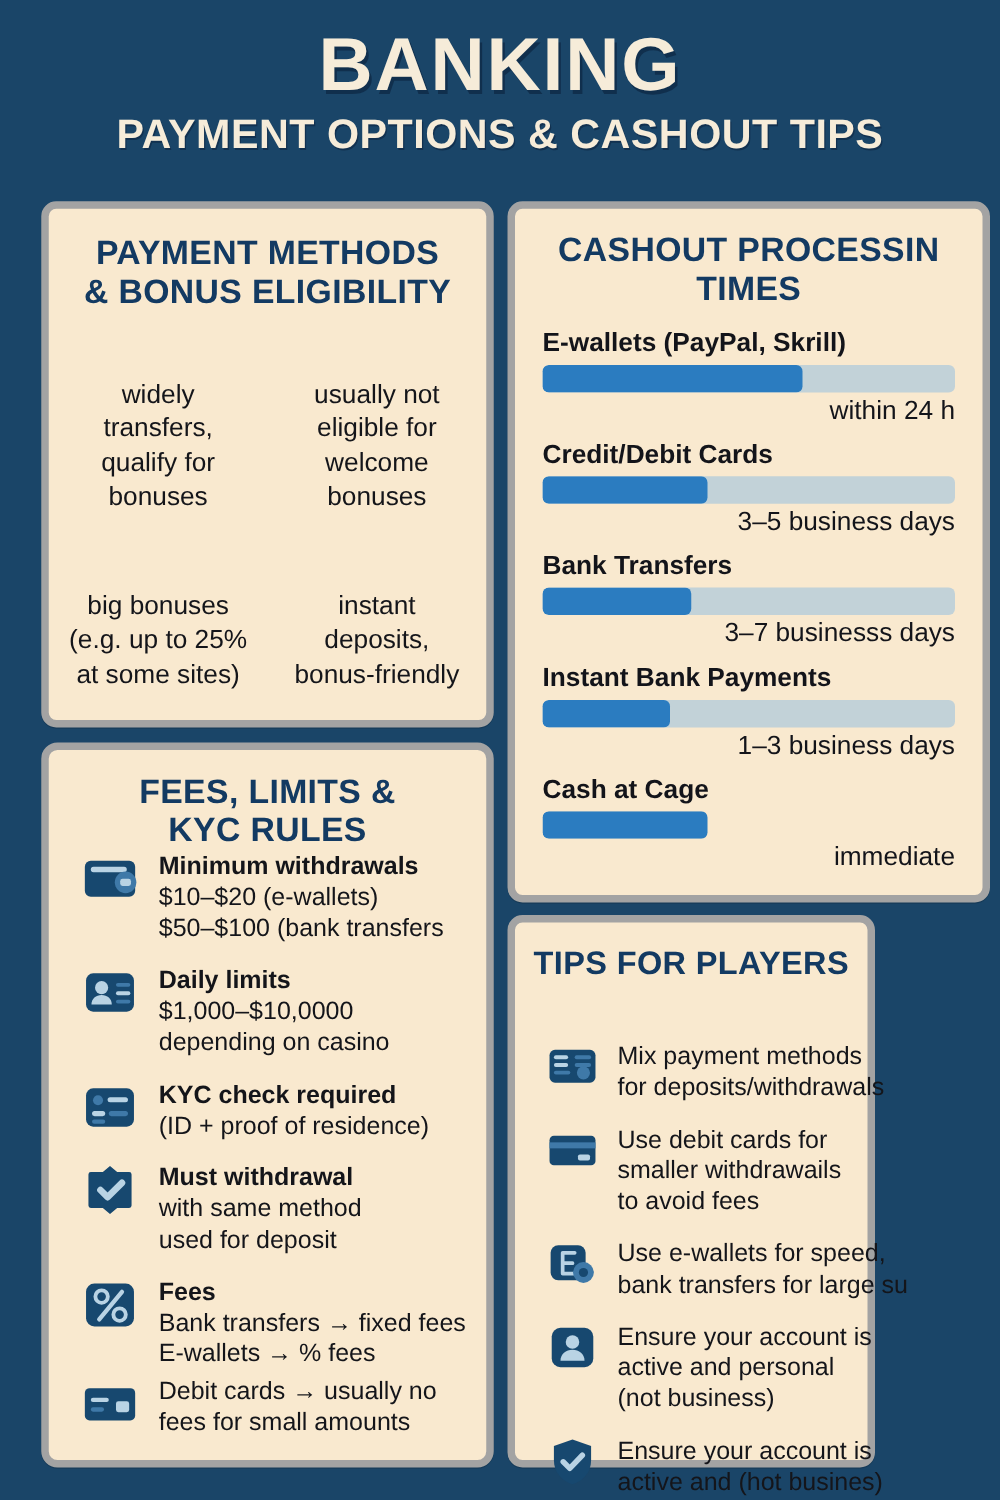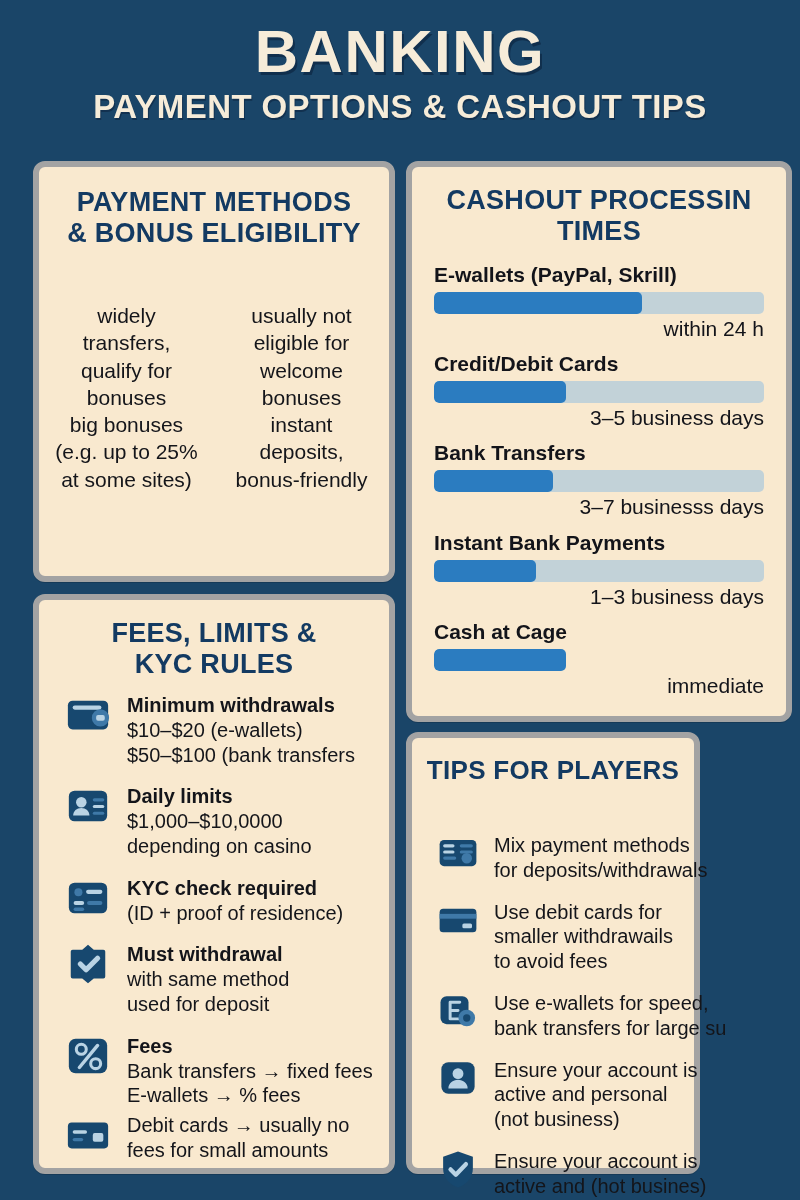--- a/index.html
+++ b/index.html
@@ -36,32 +36,33 @@
   .card-title {
     text-align: center;
     color: #133a62;
     font-weight: 700;
     line-height: 1.14;
     letter-spacing: .3px;
   }
 
   #card-payment  { left: 33px;  top: 161px; width: 362px; height: 421px; }
   #card-cashout  { left: 406px; top: 161px; width: 386px; height: 561px; }
-  #card-fees     { left: 33px;  top: 594px; width: 362px; height: 580px; }
+  #card-fees     { left: 33px;  top: 594px; width: 362px; height: 580px; border-radius: 13px; }
   #card-tips     { left: 406px; top: 732px; width: 294px; height: 442px; }
 
   #card-payment .card-title { font-size: 27px; padding: 20px 14px 0; }
   #card-cashout .card-title { font-size: 27px; padding: 18px 10px 0; }
   #card-fees    .card-title { font-size: 27px; padding: 18px 14px 0; }
   #card-tips    .card-title { font-size: 26px; padding: 18px 14px 0; }
 
   
   .pm-grid {
     position: absolute; left: 0; right: 0; top: 135px;
     display: grid; grid-template-columns: 1fr 1fr;
+    row-gap: 60px;
   }
   .pm-cell {
     text-align: center; color: #14151a;
     font-size: 21px; line-height: 1.30;
     padding: 0 8px;
   }
 
   
   .bars { position: absolute; left: 22px; right: 22px; top: 96px; }
   .bar-row { margin-bottom: 12px; }
@@ -78,21 +79,21 @@
     position: absolute; left: 0; top: 0; bottom: 0;
     background: #2b7cc0; border-radius: 5px;
   }
   .bar-value {
     text-align: right; font-size: 21px; color: #13141a;
     margin-top: 3px; line-height: 1.1;
   }
 
   
   .ilist { position: absolute; left: 20px; right: 14px; }
-  #card-fees .ilist { top: 92px; }
+  #card-fees .ilist { top: 80px; }
   #card-tips .ilist { top: 94px; }
   .irow { display: flex; align-items: flex-start; margin-bottom: 16px; }
   .iwrap { flex: 0 0 auto; width: 58px; display: flex; justify-content: center; }
   #card-tips .iwrap { width: 52px; }
   .itext {
     flex: 1; color: #14151a; line-height: 1.24;
     padding-left: 10px; padding-top: 1px;
   }
   #card-fees .itext { font-size: 20px; }
   #card-tips .itext { font-size: 20px; }

